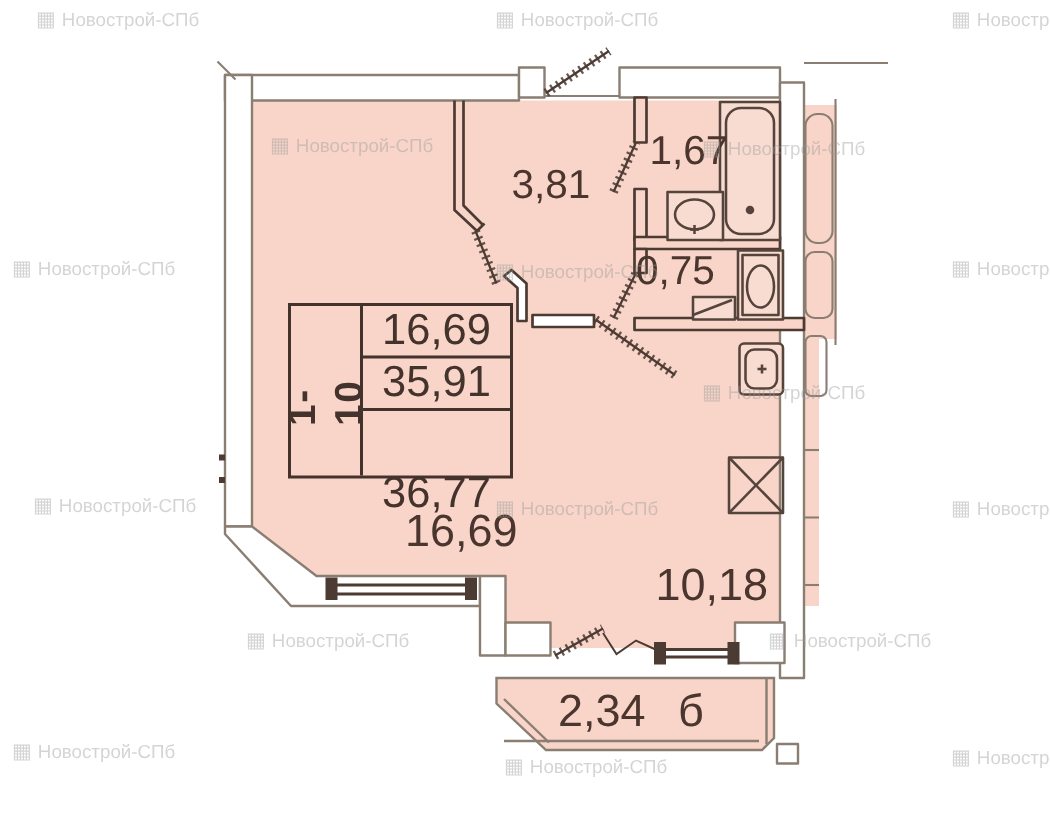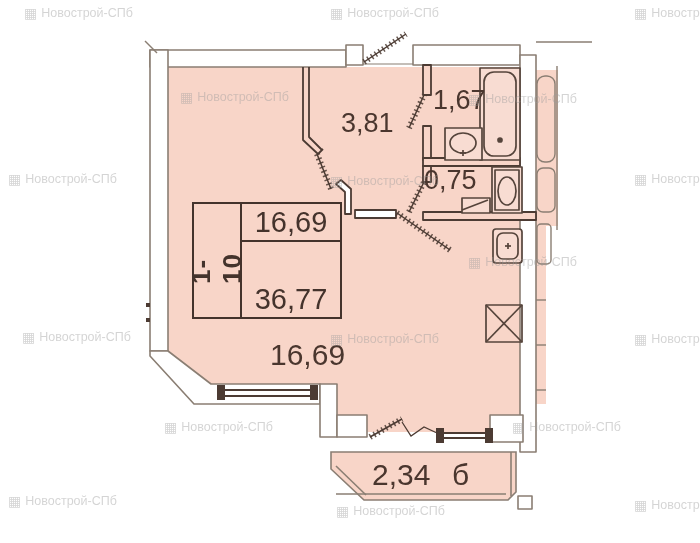--- a/index.html
+++ b/index.html
@@ -154,29 +154,31 @@
       <line x1="145" y1="41" x2="157" y2="53"></line>
       <rect x="146" y="303" width="4" height="4" fill="#4c3b33" stroke="none"></rect>
       <rect x="146" y="318" width="4" height="4" fill="#4c3b33" stroke="none"></rect>
     </g>
   </svg>
 
   <div class="lbl fs27" style="left:341px;top:110px">3,81</div>
   <div class="lbl fs27" style="left:433px;top:87px">1,67</div>
   <div class="lbl fs27" style="left:424px;top:167px">0,75</div>
   <div class="lbl fs30" style="left:270px;top:340px">16,69</div>
+  <div class="lbl fs30" style="left:437px;top:376px">10,18</div>
   <div class="lbl fs30" style="left:372px;top:460px">2,34</div>
   <div class="lbl fs30" style="left:452px;top:460px">б</div>
 
   <div class="info-table">
     <div class="apt-cell">
       <span class="rot">1-10</span>
     </div>
     <div class="val-col">
       <div class="val-cell">16,69</div>
+      <div class="val-cell">35,91</div>
       <div class="val-cell">36,77</div>
     </div>
   </div>
 
   <div class="wm" style="left:24px;top:6px">
       <span class="wm-ic">▦</span>
       <span>Новострой-СПб</span>
     </div>
   <div class="wm" style="left:330px;top:6px">
       <span class="wm-ic">▦</span>

